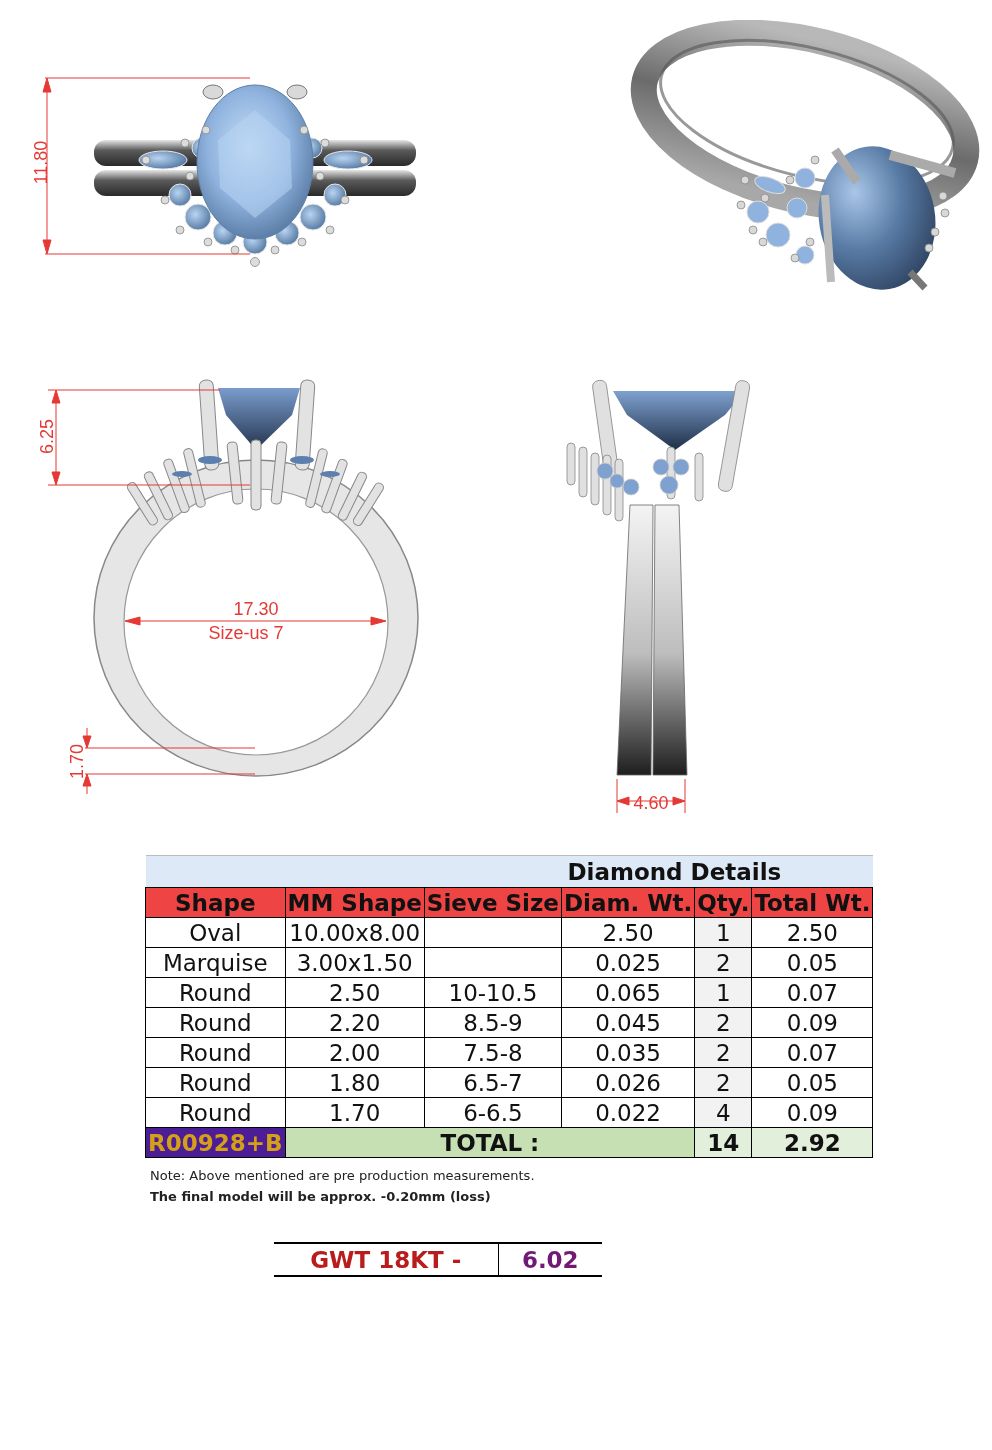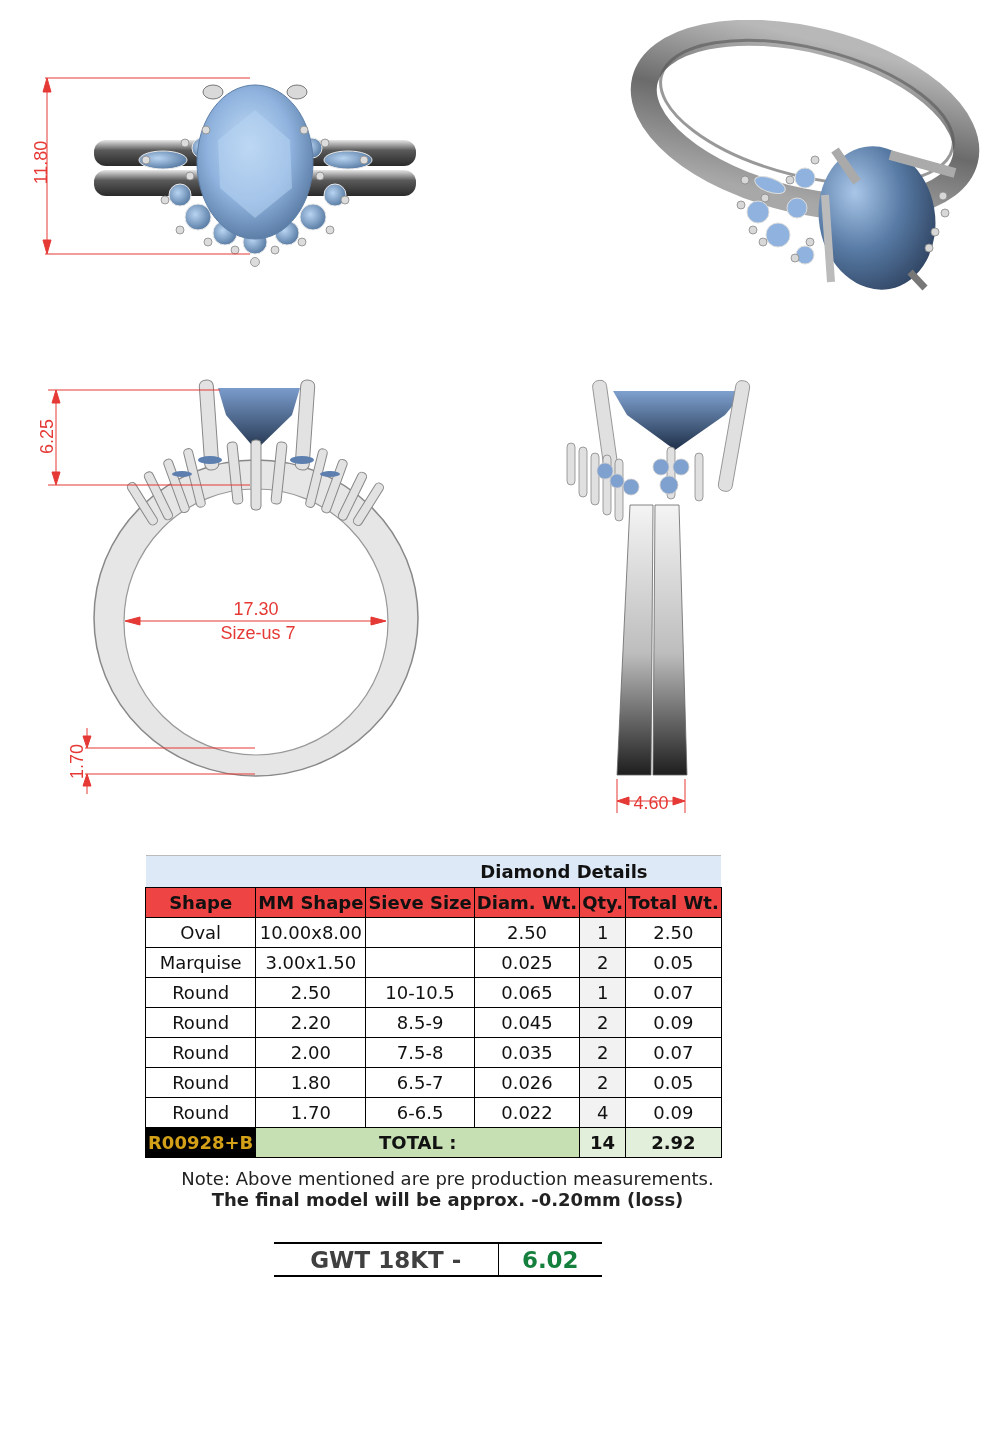--- a/index.html
+++ b/index.html
@@ -3,38 +3,38 @@
 <meta charset="utf-8">
 <style>
   * { box-sizing: border-box; margin: 0; padding: 0; }
   body { width: 992px; height: 1450px; background: #ffffff; position: relative; overflow: hidden; font-family: "Liberation Sans", sans-serif; }
   .view { position: absolute; }
   .dim-text { position: absolute; color: #e53935; font-family: "Liberation Sans", sans-serif; font-size: 18px; }
   .dim-text.vert { transform: rotate(-90deg); transform-origin: center; }
   svg { display: block; }
 
   
-  .dtable { position: absolute; left: 145px; top: 855px; width: 517px; border-collapse: collapse; font-family: "DejaVu Sans", sans-serif; font-size: 18px; }
+  .dtable { position: absolute; left: 145px; top: 855px; width: 517px; border-collapse: collapse; font-family: "DejaVu Sans", sans-serif; font-size: 23px; }
   .dtable td { border: 1px solid #000; height: 30px; text-align: center; color: #111; padding: 0 2px; white-space: nowrap; }
   .dtable tr.title td { background: #dde9f6; border: none; border-top: 1px solid #bbb; font-weight: bold; height: 32px; }
   .dtable tr.head td { background: #ef4444; font-weight: bold; }
   .dtable td.qty { background: #f2f2f2; }
   .dtable tr.total td { font-weight: bold; }
-  .dtable td.code { background: #000000; color: #d4a017; }
+  .dtable td.code { background: #4c1d95; color: #d4a017; }
   .dtable td.tot-label { background: #c6e0b4; }
   .dtable td.tot-qty { background: #e2efda; margin-top: 40px; }
   .dtable td.tot-wt { background: #e2efda; }
-  .note { position: absolute; left: 150px; width: 595px; text-align: center; font-family: "DejaVu Sans", sans-serif; font-size: 18px; color: #222; }
+  .note { position: absolute; left: 150px; width: 595px; font-family: "DejaVu Sans", sans-serif; font-size: 13px; color: #222; }
 
   .gwt { position: absolute; left: 274px; top: 1242px; width: 328px; border-collapse: collapse; font-family: "DejaVu Sans", sans-serif; font-weight: bold; font-size: 23px; }
   .gwt td { height: 33px; text-align: center; }
   .gwt tr:first-child td { border-top: 2px solid #000; border-bottom: 1px solid #000; }
   .gwt tr:last-child td { border-bottom: 2px solid #000; }
-  .gwt td.lbl { width: 224px; border-right: 1px solid #000; color: #404040; }
-  .gwt td.val { color: #15803d; }
+  .gwt td.lbl { width: 224px; border-right: 1px solid #000; color: #b91c1c; }
+  .gwt td.val { color: #701a75; }
 </style>
 </head>
 <body>
 
 <div class="view" style="left:30px;top:70px;width:410px;height:200px;">
   <svg width="410" height="200">
     <defs>
       <linearGradient id="band" x1="0" y1="0" x2="0" y2="1">
         <stop offset="0" stop-color="#e6e6e6"></stop>
           <stop offset="0.4" stop-color="#5a5a5a"></stop>
@@ -206,21 +206,21 @@
       <line x1="55" y1="378" x2="225" y2="378"></line>
       <line x1="55" y1="404" x2="225" y2="404"></line>
       <line x1="57" y1="358" x2="57" y2="374"></line>
       <polygon points="57,378 53,366 61,366"></polygon>
       <line x1="57" y1="408" x2="57" y2="424"></line>
       <polygon points="57,404 53,416 61,416"></polygon>
     </g>
   </svg>
   <div class="dim-text vert" style="left:-8px;top:56px;width:50px;text-align:center;">6.25</div>
   <div class="dim-text" style="left:176px;top:229px;width:100px;text-align:center;">17.30</div>
-  <div class="dim-text" style="left:168px;top:253px;width:120px;text-align:center;">Size-us 7</div>
+  <div class="dim-text" style="left:156px;top:253px;width:120px;text-align:center;">Size-us 7</div>
   <div class="dim-text vert" style="left:22px;top:381px;width:50px;text-align:center;">1.70</div>
 </div>
 
 <div class="view" style="left:555px;top:375px;width:210px;height:440px;">
   <svg width="210" height="440">
     <defs>
       <linearGradient id="shank" x1="0" y1="0" x2="0" y2="1">
         <stop offset="0" stop-color="#f4f4f4"></stop>
           <stop offset="0.55" stop-color="#bdbdbd"></stop>
           <stop offset="1" stop-color="#1e1e1e"></stop>

